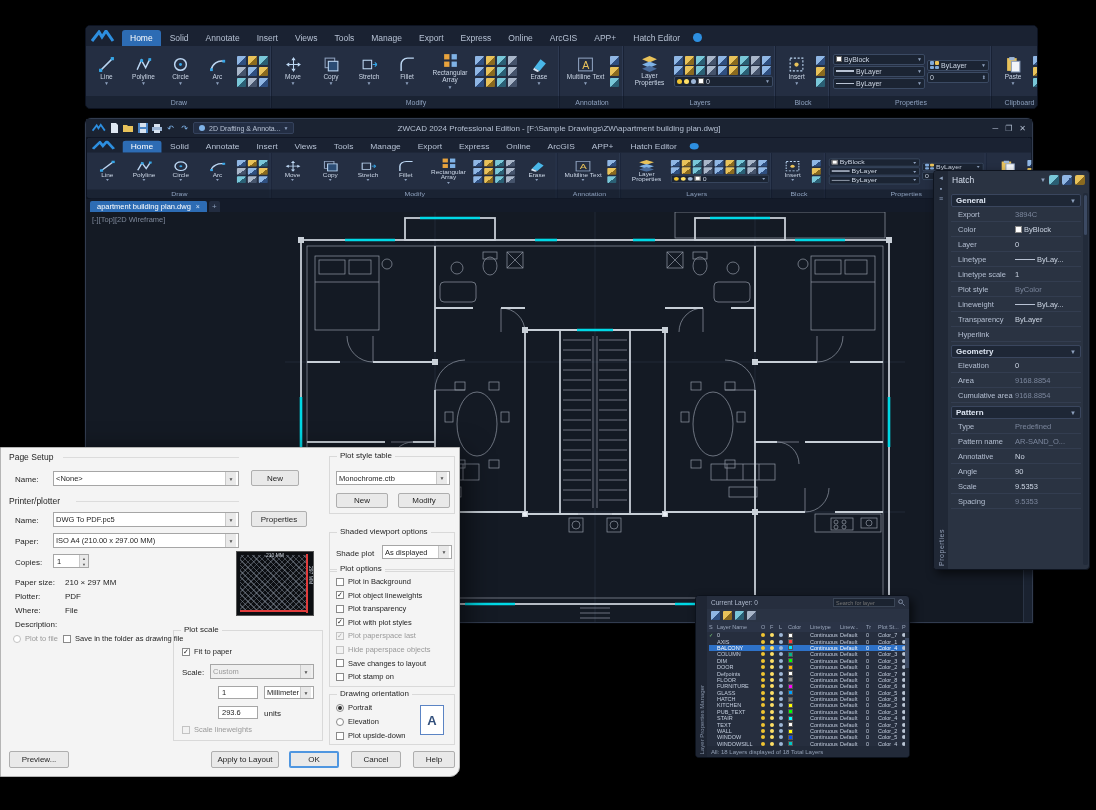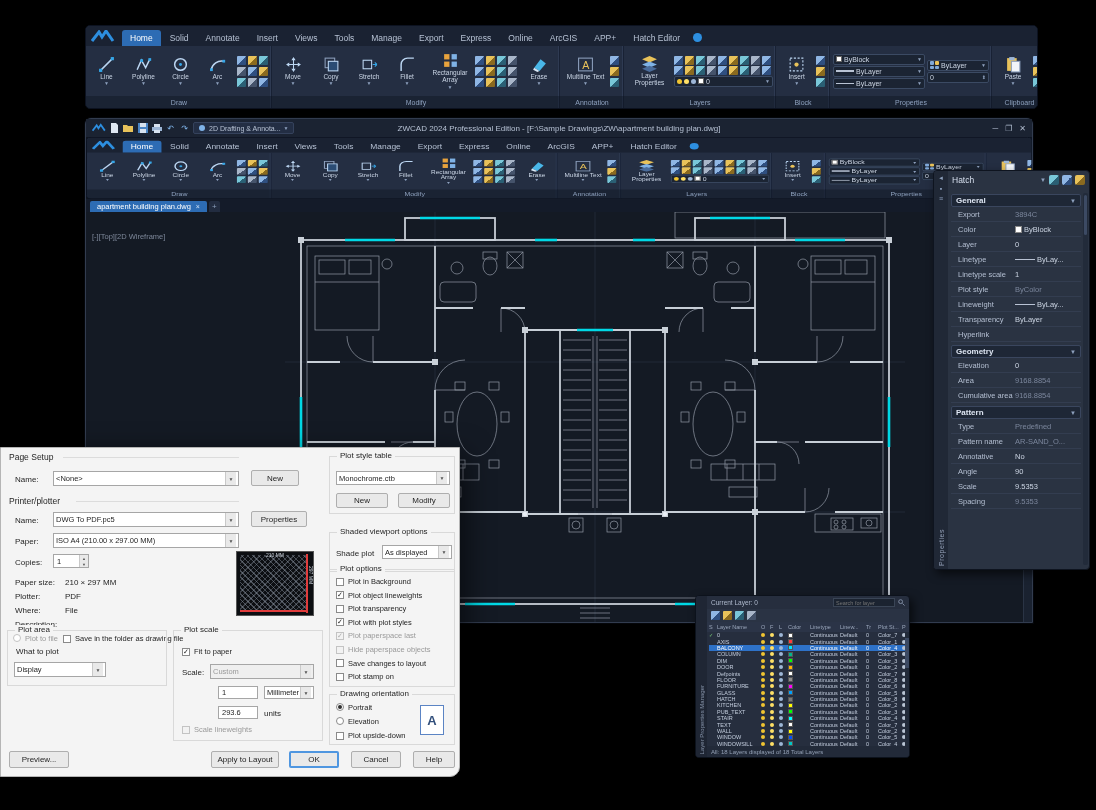--- a/index.html
+++ b/index.html
@@ -48,21 +48,21 @@
 .qat{width:11px;height:11px;display:flex;align-items:center;justify-content:center;font-size:8px;color:#7fb3e8}
 .wspill{height:12px;display:flex;align-items:center;gap:3px;background:#232e44;border:1px solid #35425c;border-radius:2px;padding:0 4px;font-size:7px;color:#b6c1d3;white-space:nowrap}
 .wtitle{position:absolute;left:50%;transform:translateX(-50%);font-size:8px;color:#b6c1d3;white-space:nowrap}
 .winbtns{margin-left:auto;display:flex;gap:7px;font-size:8px;color:#aeb9cc}
 #main-ribbon-slot{height:62px;position:relative;flex:none;overflow:hidden}
 .doctabs{height:13px;background:#141b29;display:flex;align-items:flex-end;gap:2px;padding-left:4px;flex:none}
 .dtab{background:#2d6cb4;color:#fff;font-size:7.5px;padding:1px 7px;border-radius:2px 2px 0 0;display:flex;gap:5px;align-items:center}
 .dtab .x{font-size:7px;color:#cfe2f6}
 .plustab{width:11px;height:11px;background:#222c40;color:#8da0bd;font-size:8px;display:flex;align-items:center;justify-content:center;border-radius:2px 2px 0 0}
 .canvas{flex:1;position:relative;background:#141a24;overflow:hidden}
-.vplabel{position:absolute;left:6px;top:20px;font-size:7.5px;color:#7d8799;z-index:2}
+.vplabel{position:absolute;left:6px;top:3px;font-size:7.5px;color:#7d8799;z-index:2}
 #plan{position:absolute;left:199px;top:0}
 .vscroll{position:absolute;right:0;top:0;bottom:0;width:9px;background:#1a2230;border-left:1px solid #2a3445}
 .vscroll i{position:absolute;left:1px;right:1px;top:30%;height:26%;background:#2f3b52;border-radius:3px}
 
 
 #hatch-panel{position:absolute;left:933px;top:170px;width:157px;height:400px;z-index:20;display:flex;background:#2a3342;border:1px solid #0e141f;border-radius:4px;box-shadow:3px 4px 10px rgba(0,0,0,.6);overflow:hidden}
 .hp-side{width:14px;background:#202836;display:flex;flex-direction:column;align-items:center;justify-content:space-between;padding:3px 0;flex:none}
 .hp-sideicons{display:flex;flex-direction:column;gap:3px;font-size:7px;color:#8da0bd;align-items:center}
 .hp-sidelabel{writing-mode:vertical-rl;transform:rotate(180deg);font-size:7px;color:#94a1b8;letter-spacing:.5px}
 .hp-main{flex:1;display:flex;flex-direction:column;min-width:0}
@@ -121,21 +121,21 @@
 .tf{position:absolute;background:#fff;border:1px solid #a6a6a6;font-size:7.5px;display:flex;align-items:center;padding:0 3px;white-space:nowrap}
 .spinner{position:absolute;background:#fff;border:1px solid #a6a6a6;display:flex;font-size:7.5px}
 .spinner b{flex:1;display:flex;align-items:center;padding-left:3px;font-weight:normal}
 .spinner .ud{width:9px;display:flex;flex-direction:column;border-left:1px solid #c9c9c9}
 .spinner .ud i{flex:1;font-size:4px;color:#555;display:flex;align-items:center;justify-content:center;font-style:normal;background:#e9e9e9}
 .pcheck{position:absolute;display:flex;align-items:center;gap:4px;font-size:7.5px;color:#1f1f1f;white-space:nowrap}
 .pcheck .cb{width:8px;height:8px;background:#fff;border:1px solid #8a8a8a;display:flex;align-items:center;justify-content:center;font-size:7px;color:#222;flex:none}
 .pcheck.checked .cb::before{content:"✓"}
 .pcheck.disabled{color:#9a9a9a}
 .pcheck.disabled .cb{border-color:#c3c3c3;color:#adadad;background:#f2f2f2}
-.pradio{position:absolute;display:flex;align-items:flex-start;gap:4px;font-size:7.5px;color:#1f1f1f;white-space:nowrap}
+.pradio{position:absolute;display:flex;align-items:flex-end;gap:4px;font-size:7.5px;color:#1f1f1f;white-space:nowrap}
 .pradio .rb{width:8px;height:8px;border:1px solid #8a8a8a;border-radius:50%;background:#fff;display:flex;align-items:center;justify-content:center;flex:none}
 .pradio.on .rb::before{content:"";width:4px;height:4px;border-radius:50%;background:#2f2f2f}
 .pradio.disabled{color:#9a9a9a}.pradio.disabled .rb{border-color:#c3c3c3}
 .btn{position:absolute;background:#e9e9e9;border:1px solid #aeaeae;border-radius:2px;display:flex;align-items:center;justify-content:center;font-size:8px;color:#1f1f1f;white-space:nowrap}
 .btn.default{border:2px solid #4f96e0}
 .preview{position:absolute;background:#0c0e12;border:1px solid #555;overflow:hidden}
 .preview .hatchfill{position:absolute;inset:3px 6px 4px 3px;background:
  repeating-linear-gradient(45deg,rgba(150,160,175,.45) 0 1px,transparent 1px 4px),
  repeating-linear-gradient(-45deg,rgba(150,160,175,.35) 0 1px,transparent 1px 4px)}
 .preview .redv{position:absolute;top:2px;bottom:2px;right:5px;width:2px;background:#e03c3c}
@@ -1613,28 +1613,20 @@
       </span>
 
     <div class="preview" style="left:235px;top:103px;width:78px;height:65px">
       <div class="hatchfill"></div>
       <div class="redv"></div>
       <div class="redh"></div>
       <div class="pw">210 MM</div>
       <div class="ph2">297 MM</div>
     </div>
 
-    <div class="gbox" style="left:6px;top:182px;width:160px;height:56px">
-      <span class="gl">Plot area</span>
-      <span class="lab" style="left:8px;top:16px">What to plot</span>
-      <span class="dd" style="left:6px;top:31px;width:92px;height:15px">
-          <span>Display</span>
-          <span class="da">▼</span>
-        </span>
-    </div>
 
 
     <div class="gbox" style="left:172px;top:182px;width:150px;height:111px">
       <span class="gl">Plot scale</span>
       <span class="pcheck checked" style="left:8px;top:16px">
           <span class="cb"></span>
           <span>Fit to paper</span>
         </span>
       <span class="lab" style="left:8px;top:37px">Scale:</span>
       <span class="dd dim" style="left:36px;top:33px;width:104px;height:15px">

